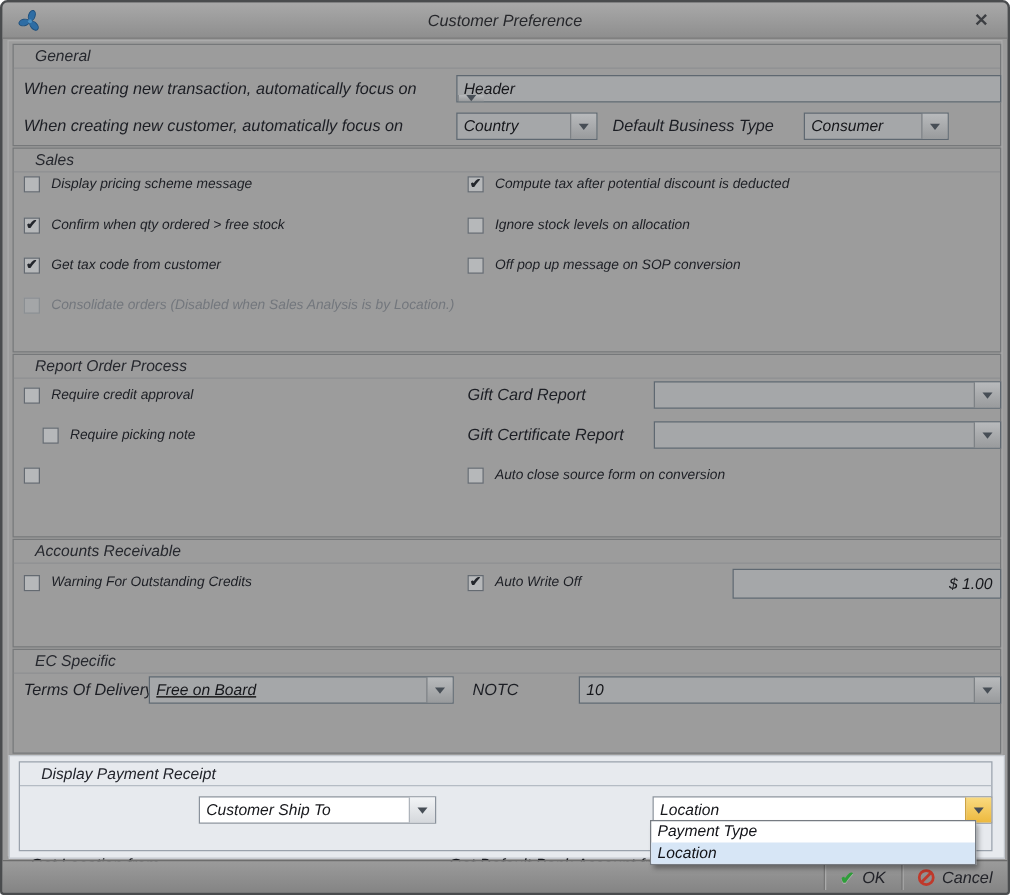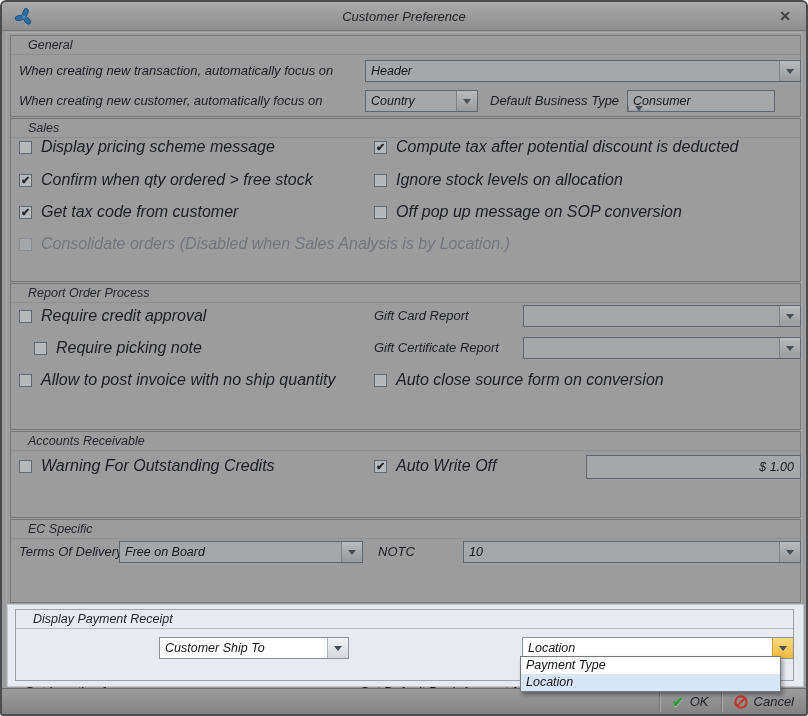--- a/index.html
+++ b/index.html
@@ -52,21 +52,21 @@
 
   .field { position:absolute; height:24px; border:1px solid #5f6871;
     background:#a5a7a9; font-size:12.5px; line-height:22px; padding:0 6px;
     color:#16171b; text-align:right; }
 
   
   .check-row { position:absolute; display:flex; align-items:center; height:16px; }
   .cb { width:13px; height:13px; border:1px solid #646a71; background:#b6b8ba;
     font-size:11px; line-height:11px; text-align:center; color:#23262c;
     font-style:normal; font-weight:bold; flex:0 0 13px; }
-  .check-row .cl { margin-left:9px; font-size:16px; color:#1c1e24; white-space:nowrap; }
+  .check-row .cl { margin-left:9px; font-size:11px; color:#1c1e24; white-space:nowrap; }
   .check-row.disabled .cb { border-color:#8b8f93; background:#a4a6a8; }
   .check-row.disabled .cl { color:#73777d; }
 
   
   .panel-bright { position:absolute; left:5px; top:602px; width:797px; height:83px;
     background:#e7eaee; border:1px solid #c3c8ce; }
   .group.bright { position:absolute; left:7px; top:4px; width:779px; height:72px;
     border:1px solid #9aa2ac; }
   .group.bright .group-caption { border-bottom:1px solid #b5bcc4; color:#23252c; }
   .panel-bright .lbl { color:#16181d;margin-top:44px; }
@@ -106,35 +106,35 @@
     </svg>
     <div class="win-title">Customer Preference</div>
     <div class="close-btn">✕</div>
   </div>
 
   <div class="content-frame"></div>
 
   <div class="group" style="top:33px; height:82px;">
     <div class="group-caption">General</div>
     <div class="lbl" style="left:8px; top:27px;">When creating new transaction, automatically focus on</div>
-    <div class="combo" style="left:354px; top:24px; width:436px;">
+    <div class="combo" style="left:354px; top:24px; width:436px;flex-direction:column;">
       <div class="val">Header</div>
       <div class="btn">
           <span class="arr"></span>
         </div>
     </div>
     <div class="lbl" style="left:8px; top:57px;">When creating new customer, automatically focus on</div>
     <div class="combo" style="left:354px; top:54px; width:113px;">
       <div class="val">Country</div>
       <div class="btn">
           <span class="arr"></span>
         </div>
     </div>
     <div class="lbl" style="left:479px; top:57px;">Default Business Type</div>
-    <div class="combo" style="left:616px; top:54px; width:148px;flex-direction:column;">
+    <div class="combo" style="left:632px; top:54px; width:116px;">
       <div class="val">Consumer</div>
       <div class="btn">
           <span class="arr"></span>
         </div>
     </div>
   </div>
 
   <div class="group" style="top:116px; height:164px;">
     <div class="group-caption">Sales</div>
     <div class="check-row" style="left:8px; top:20px;">
@@ -172,21 +172,20 @@
     <div class="check-row" style="left:8px; top:24px;">
       <span class="cb"></span>
       <span class="cl">Require credit approval</span>
     </div>
     <div class="check-row" style="left:8px; top:56px;padding-left:15px;">
       <span class="cb"></span>
       <span class="cl">Require picking note</span>
     </div>
     <div class="check-row" style="left:8px; top:88px;">
       <span class="cb"></span>
-      <span class="cl">Allow to post invoice with no ship quantity</span>
     </div>
     <div class="lbl" style="left:363px; top:24px;">Gift Card Report</div>
     <div class="combo" style="left:512px; top:21px; width:278px;">
       <div class="val"></div>
       <div class="btn">
           <span class="arr"></span>
         </div>
     </div>
     <div class="lbl" style="left:363px; top:56px;">Gift Certificate Report</div>
     <div class="combo" style="left:512px; top:53px; width:278px;">
@@ -210,21 +209,21 @@
     <div class="check-row" style="left:363px; top:26px;">
       <span class="cb">✔</span>
       <span class="cl">Auto Write Off</span>
     </div>
     <div class="field" style="left:575px; top:23px; width:215px;">$ 1.00</div>
   </div>
 
   <div class="group" style="top:517px; height:84px;">
     <div class="group-caption">EC Specific</div>
     <div class="lbl" style="left:8px; top:24px;">Terms Of Delivery</div>
-    <div class="combo" style="left:108px; top:21px; width:244px;">
+    <div class="combo" style="left:108px; top:21px; width:244px;text-decoration:underline;">
       <div class="val">Free on Board</div>
       <div class="btn">
           <span class="arr"></span>
         </div>
     </div>
     <div class="lbl" style="left:367px; top:24px;">NOTC</div>
     <div class="combo" style="left:452px; top:21px; width:338px;">
       <div class="val">10</div>
       <div class="btn">
           <span class="arr"></span>

